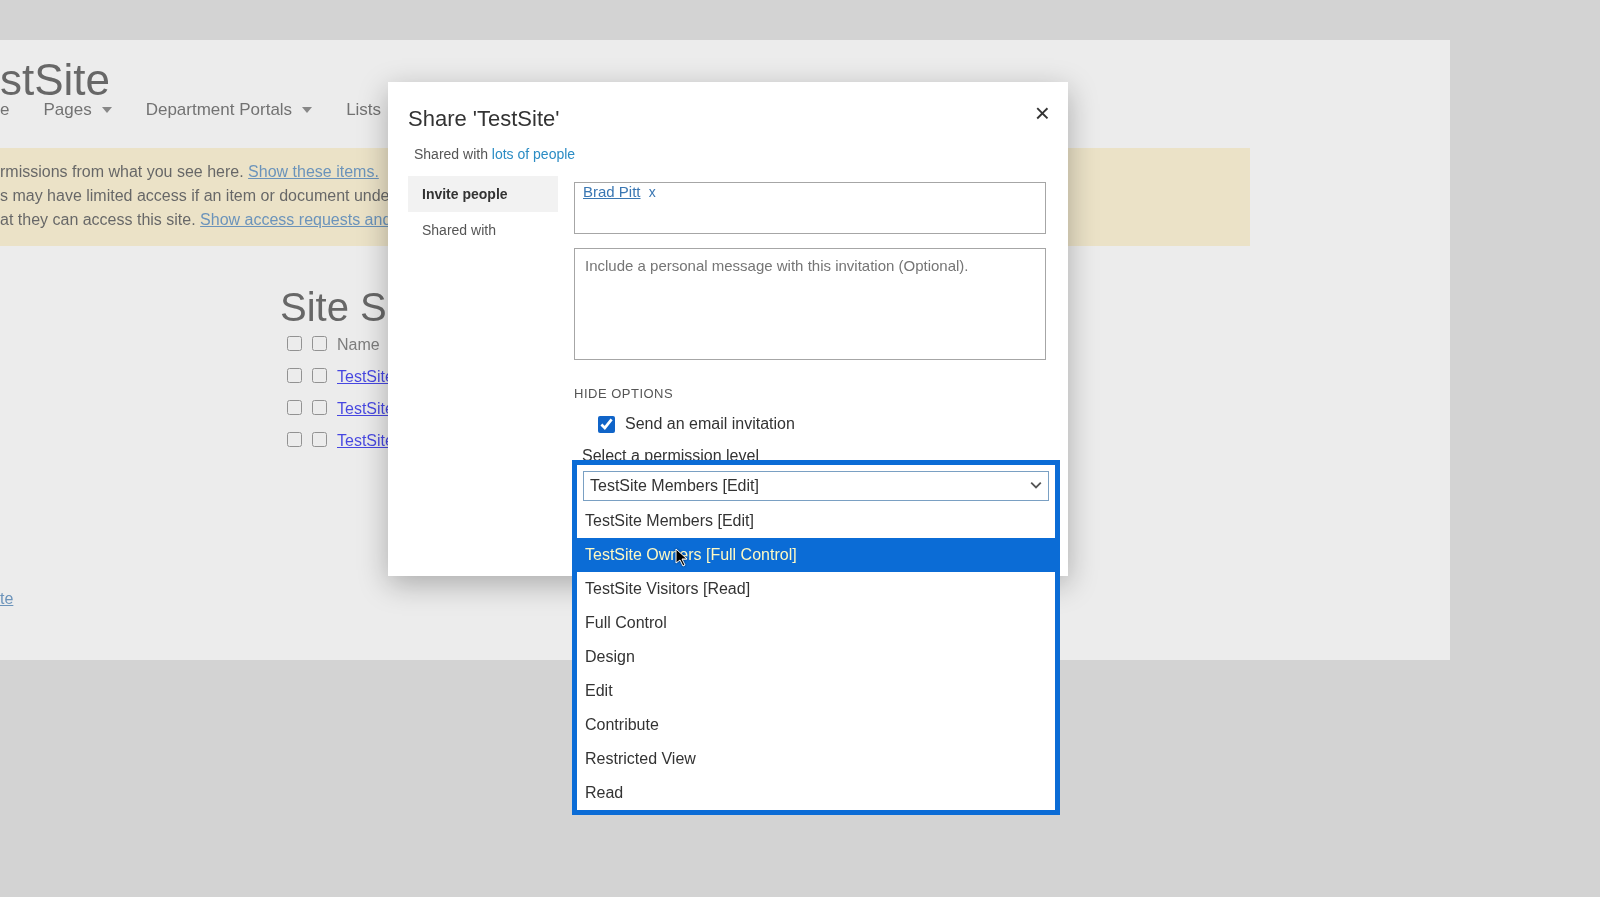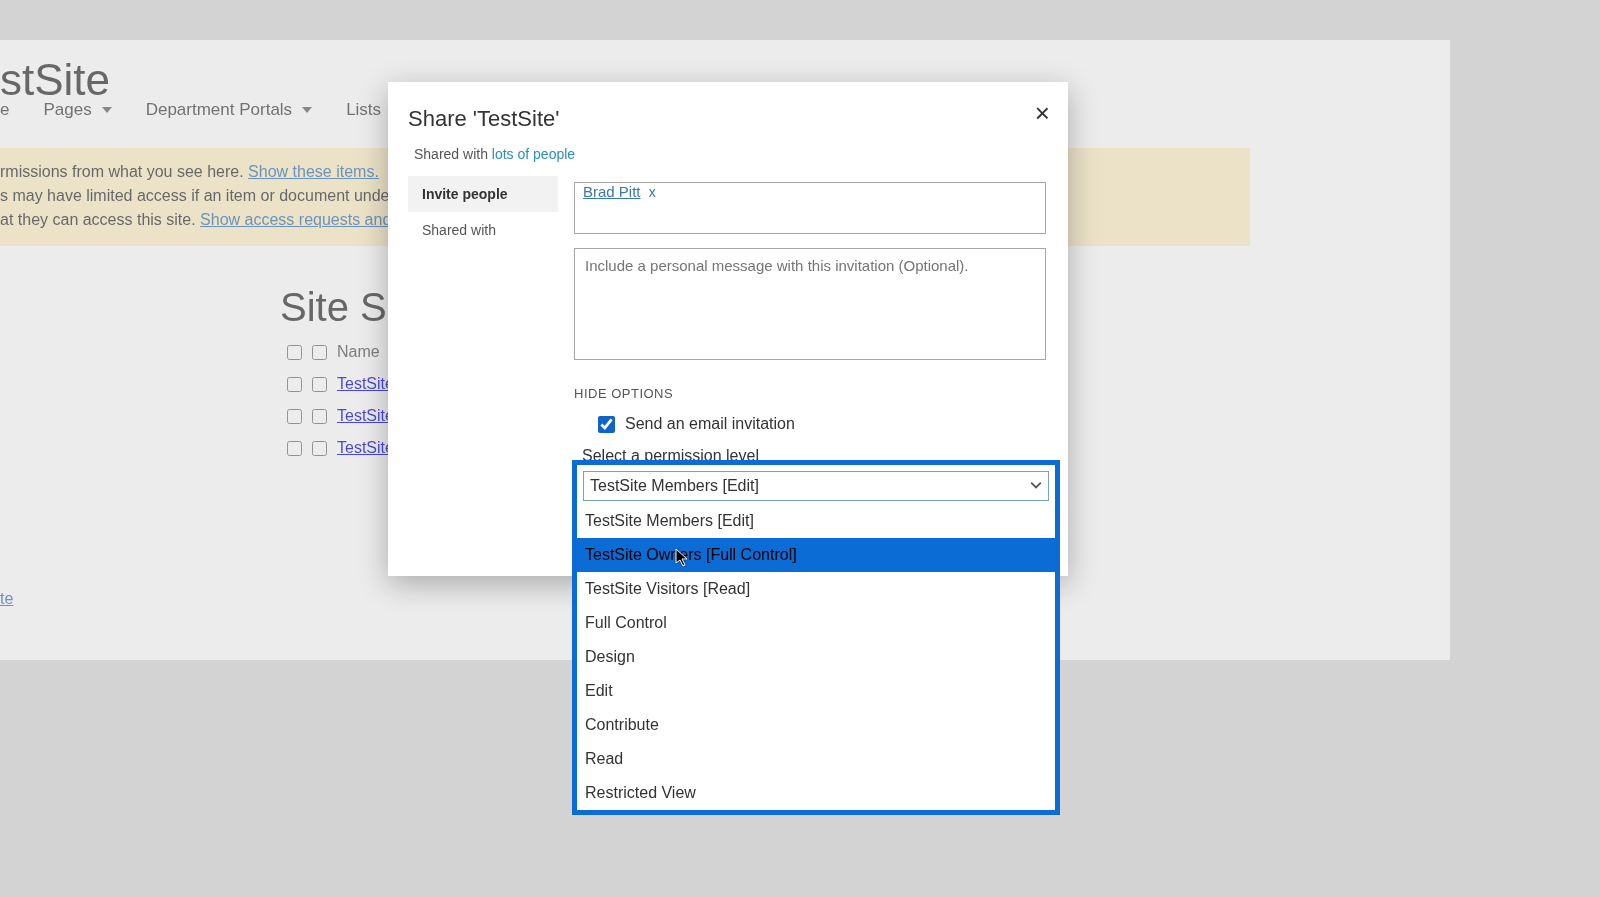--- a/index.html
+++ b/index.html
@@ -67,21 +67,21 @@
   font-weight: 300;
   color: #333;
 }
 .group-list {
   position: absolute;
   left: 287px;
   top: 336px;
   font-size: 16px;
   color: #3a77b3;
 }
-.group-list .row { display:flex; align-items:center; gap:10px; height: 32px; }
+.group-list .row { display:flex; align-items:flex-start; gap:10px; height: 32px; }
 .group-list input[type=checkbox] { width:15px; height:15px; }
 .group-list .cb2 { width:15px; height:15px; }
 .group-list .name-hdr { color:#555; }
 .bottom-link {
   position:absolute;
   left:0; top:590px;
   color:#3a77b3; font-size:16px;
 }
 
 
@@ -193,21 +193,21 @@
   color:#333;
 }
 .dd-list { }
 .dd-item {
   padding:8px 8px;
   font-size:16px;
   color:#333;
 }
 .dd-item.hover {
   background:#0b6cd6;
-  color:#000000;
+  color:#fef9c3;
 }
 .cursor {
   position:absolute;
   left:675px; top:548px;
   width:14px; height:20px;
   pointer-events:none;
 }
 .cursor svg { filter: drop-shadow(0 0 1px rgba(0,0,0,.5)); }
 @media (max-width:1600px){}
 </style>
@@ -313,22 +313,22 @@
     </span>
   </div>
   <div class="dd-list" id="dd-list">
       <div class="dd-item">TestSite Members [Edit]</div>
       <div class="dd-item hover">TestSite Owners [Full Control]</div>
       <div class="dd-item">TestSite Visitors [Read]</div>
       <div class="dd-item">Full Control</div>
       <div class="dd-item">Design</div>
       <div class="dd-item">Edit</div>
       <div class="dd-item">Contribute</div>
+      <div class="dd-item">Restricted View</div>
       <div class="dd-item">Read</div>
-      <div class="dd-item">Restricted View</div>
     </div>
 </div>
 
 <div class="cursor">
   <svg width="14" height="20" viewBox="0 0 14 20">
       <path d="M1 1 L1 15 L5 12 L8 18 L10 17 L7 11 L12 11 Z" fill="#000" stroke="#fff" stroke-width="1"></path>
     </svg>
 </div>
 
 </body></html>

